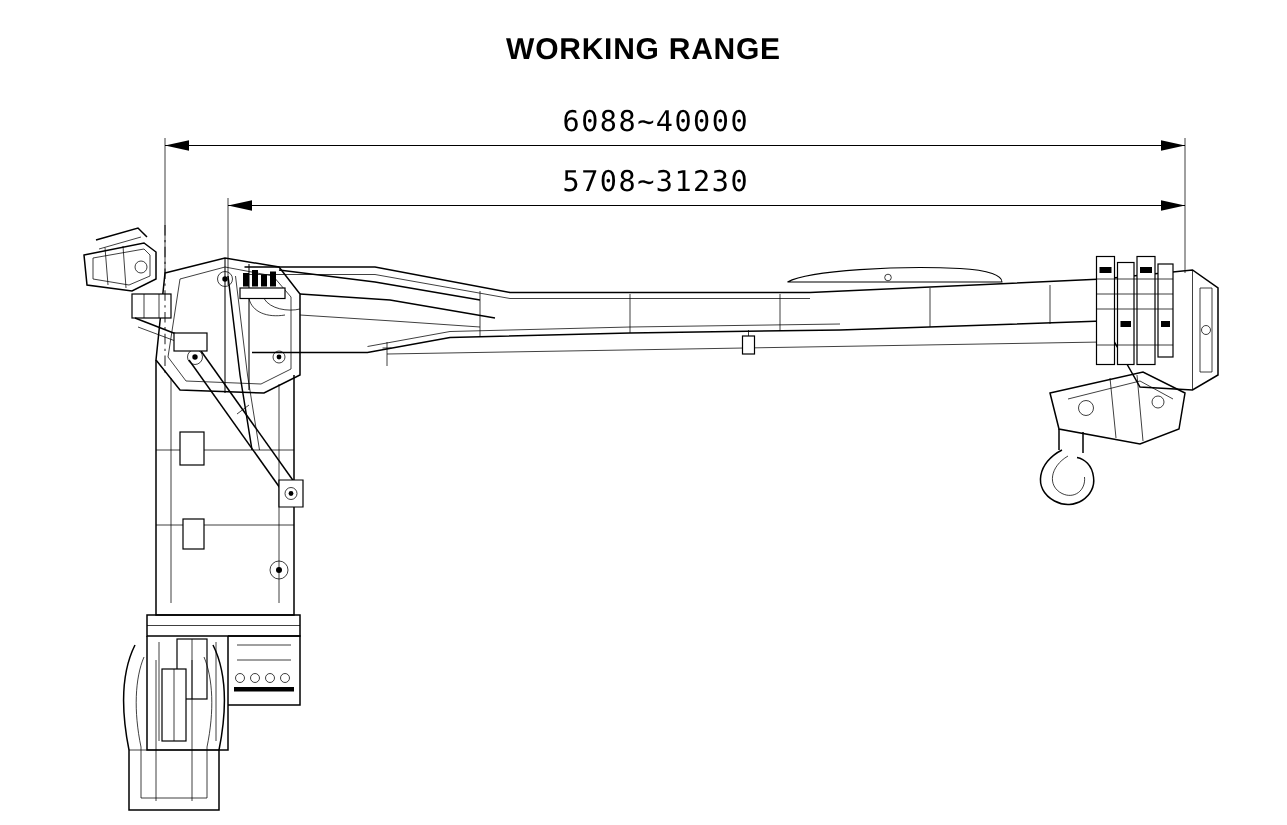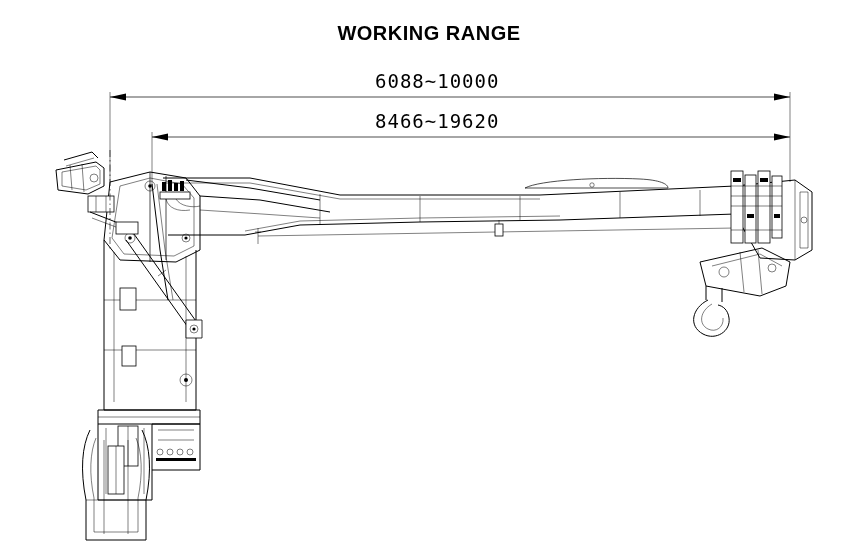--- a/index.html
+++ b/index.html
@@ -86,22 +86,22 @@
     stroke: none;
   }
 </style>
 </head>
 <body>
 
 <div id="root">
 
   <div id="title">WORKING RANGE</div>
 
-  <div class="dim-label" id="dim1-label">6088~10000</div>
-  <div class="dim-label" id="dim2-label">8466~19620</div>
+  <div class="dim-label" id="dim1-label">6088~40000</div>
+  <div class="dim-label" id="dim2-label">5708~31230</div>
 
   <svg id="drawing" viewBox="0 0 858 550">
 
     <g>
       <line class="ln-thin" x1="110" y1="97" x2="790" y2="97"></line>
       <polygon class="fillk" points="110,97 126,93.5 126,100.5"></polygon>
       <polygon class="fillk" points="790,97 774,93.5 774,100.5"></polygon>
       <line class="ln-fine" x1="110" y1="92" x2="110" y2="182"></line>
       <line class="ln-fine" x1="790" y1="92" x2="790" y2="182"></line>
     </g>

